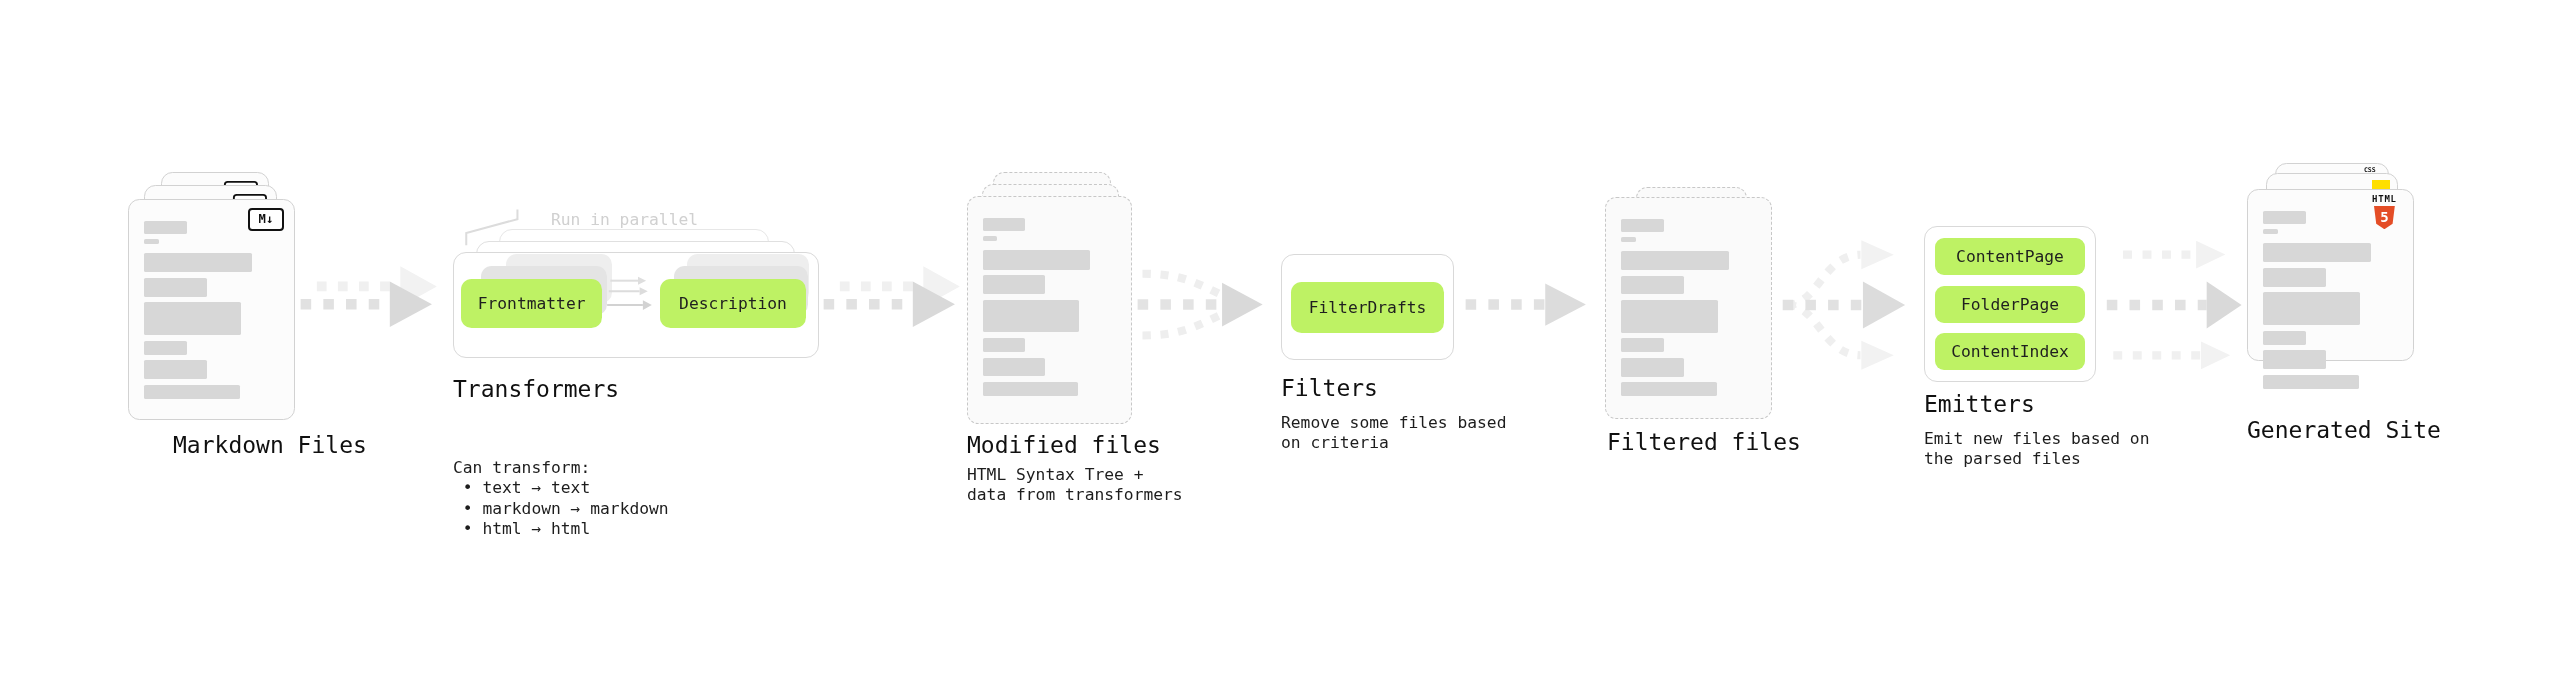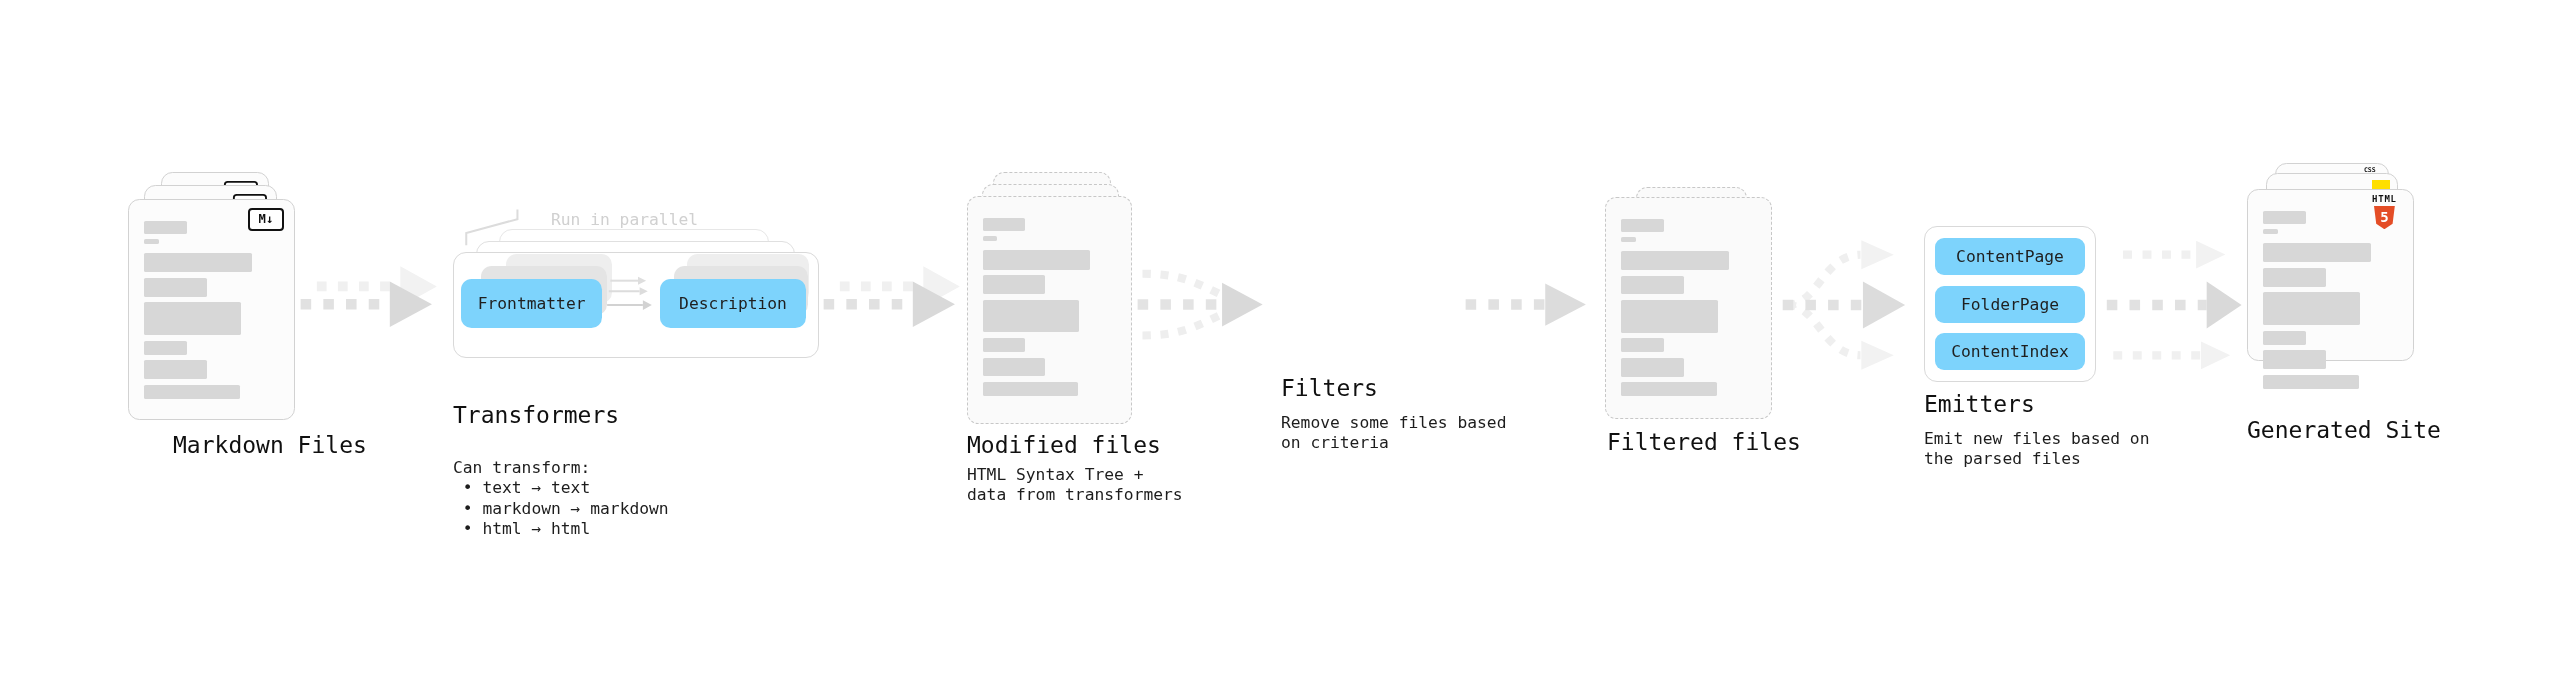--- a/index.html
+++ b/index.html
@@ -42,21 +42,21 @@
   .js-badge{position:absolute;right:6.5px;top:6.5px;width:18px;height:9px;background:#ffdf00;}
 
   
   .obox{
     position:absolute;background:#ffffff;border:1.6px solid #d9d9d9;border-radius:13px;
     box-sizing:border-box;
   }
   .obox.back{border-color:#e7e7e7;}
   .obox.mid{border-color:#e0e0e0;}
   .pill{
-    position:absolute;background:#7dd3fc;border-radius:10.6px;
+    position:absolute;background:#bef264;border-radius:10.6px;
     display:flex;align-items:center;justify-content:center;
     font-size:16.3px;color:#1f1f1f;box-sizing:border-box;
   }
   .pill.g2{background:#e4e4e4;}
   .pill.g3{background:#eeeeee;}
 
   .filters-box{display:flex;align-items:center;justify-content:center;}
   .filters-box .pill{position:relative;width:153px;height:51px;}
   .emitters-box{display:flex;flex-direction:column;align-items:stretch;justify-content:center;gap:10.6px;padding:0 9.8px;}
   .emitters-box .pill{position:relative;height:37px;border-radius:9px;}
@@ -122,21 +122,21 @@
 
     <svg class="abs" style="left:154px;top:46px;" width="49" height="39" viewBox="0 0 60 48">
       <line x1="4" y1="7" x2="38" y2="7" stroke="#dedede" stroke-width="2.5"></line>
         <polygon points="38,2 38,12 48,7" fill="#dedede"></polygon>
       <line x1="2" y1="20" x2="40" y2="20" stroke="#dcdcdc" stroke-width="2.5"></line>
         <polygon points="40,15 40,25 50,20" fill="#dcdcdc"></polygon>
       <line x1="0" y1="37" x2="44" y2="37" stroke="#d2d2d2" stroke-width="2.5"></line>
         <polygon points="44,31 44,43 55,37" fill="#d2d2d2"></polygon>
     </svg>
   </div>
-  <div class="title" style="left:453px;top:376px;margin-top:26px;">Transformers</div>
+  <div class="title" style="left:453px;top:376px;">Transformers</div>
   <div class="desc" style="left:453px;top:411px;margin-top:47px;">
     <div>Can transform:</div>
     <div class="indent">• text → text</div>
     <div class="indent">• markdown → markdown</div>
     <div class="indent">• html → html</div>
   </div>
 
   <svg class="abs" style="left:822px;top:254px;" width="150" height="77" viewBox="0 0 185 95">
     <line x1="22" y1="40" x2="125" y2="40" stroke="#f0f0f0" stroke-width="12" stroke-dasharray="12 14"></line>
     <polygon points="125,15 125,65 170,40" fill="#f2f2f2"></polygon>
@@ -166,20 +166,23 @@
     <div>data from transformers</div>
   </div>
 
   <svg class="abs" style="left:1136px;top:254px;" width="138" height="102" viewBox="0 0 170 125">
     <path d="M8,24 C55,24 72,34 114,54" fill="none" stroke="#eeeeee" stroke-width="10" stroke-dasharray="10 12"></path>
     <path d="M8,100 C55,100 72,90 114,70" fill="none" stroke="#eeeeee" stroke-width="10" stroke-dasharray="10 12"></path>
     <line x1="2" y1="62" x2="105" y2="62" stroke="#e3e3e3" stroke-width="13" stroke-dasharray="13 15"></line>
     <polygon points="106,35 106,89 156,62" fill="#d9d9d9"></polygon>
   </svg>
 
+  <div class="obox filters-box" style="left:1281px;top:254px;width:173px;height:106px;">
+    <div class="pill">FilterDrafts</div>
+  </div>
   <div class="title" style="left:1281px;top:375px;">Filters</div>
   <div class="desc" style="left:1281px;top:413px;">
     <div>Remove some files based</div>
     <div>on criteria</div>
   </div>
 
   <svg class="abs" style="left:1464px;top:280px;" width="130" height="49" viewBox="0 0 160 60">
     <line x1="2" y1="30" x2="100" y2="30" stroke="#e1e1e1" stroke-width="13" stroke-dasharray="13 15"></line>
     <polygon points="100,4 100,56 150,30" fill="#dcdcdc"></polygon>
   </svg>

